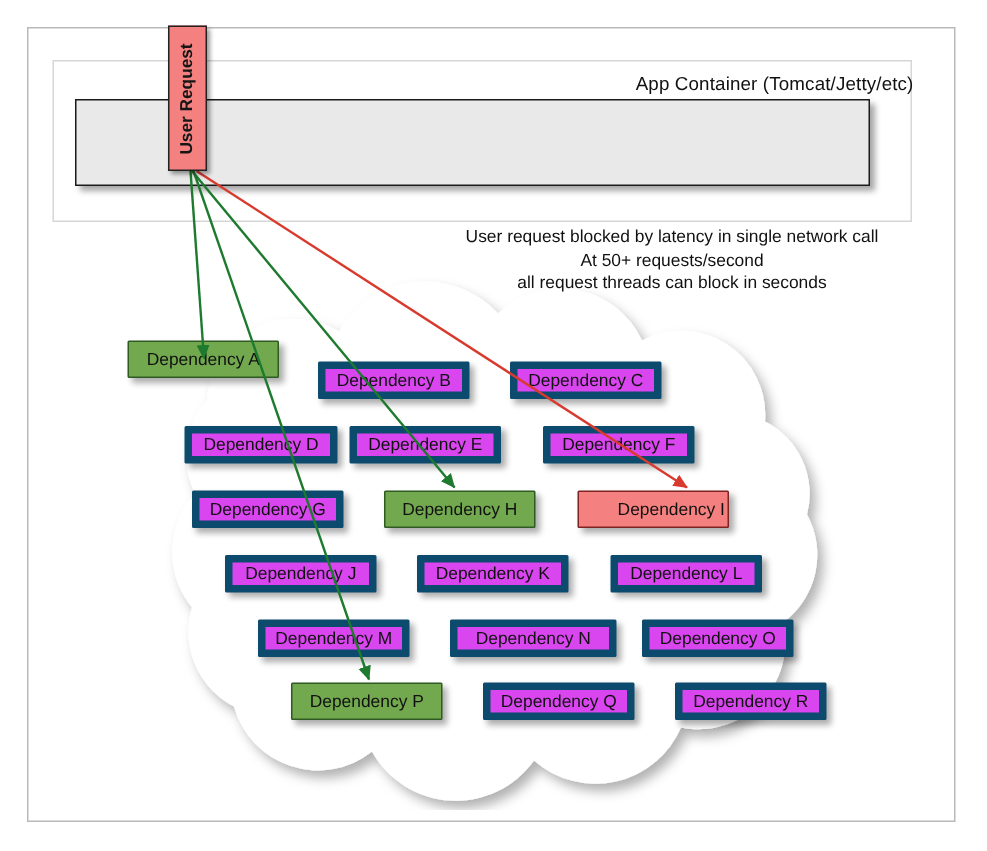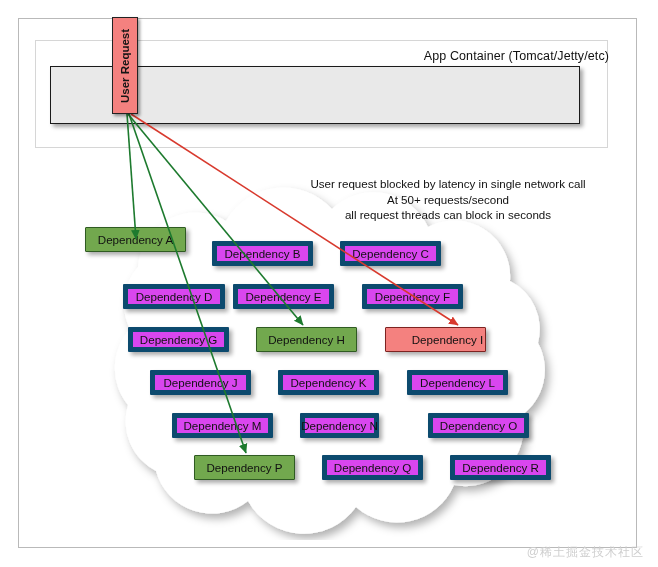--- a/index.html
+++ b/index.html
@@ -26,21 +26,21 @@
   #user-request{position:absolute;left:112px;top:17px;width:26px;height:97px;
                 background:#f4817f;border:1.5px solid #222;box-sizing:border-box;
                 box-shadow:2px 2px 3px rgba(0,0,0,.4);z-index:40;}
   #user-request-label{position:absolute;left:50%;top:50%;
                       transform:translate(-50%,-50%) rotate(-90deg);
                       white-space:nowrap;font-size:11.5px;font-weight:bold;color:#151515;}
 
   
   #caption{position:absolute;left:288px;top:150px;width:320px;text-align:center;
            font-size:11.6px;line-height:15.5px;color:#111;z-index:25;}
-  #caption .l1{display:block;margin-top:26px;}
+  #caption .l1{display:block;}
   #caption .l2{display:block;}
   #caption .l3{display:block;}
 
   
   #cloud-wrap{position:absolute;left:20px;top:175px;width:620px;height:365px;z-index:5;}
 
   
   #arrows{position:absolute;left:0;top:0;width:658px;height:567px;z-index:30;pointer-events:none;}
 
   
@@ -152,35 +152,34 @@
       </div>
       <div class="dep-box" style="left: 278px; top: 370px; width: 101px;">
         <span>Dependency K</span>
       </div>
       <div class="dep-box" style="left: 407px; top: 370px; width: 101px;">
         <span>Dependency L</span>
       </div>
       <div class="dep-box" style="left: 172px; top: 413px; width: 101px;">
         <span>Dependency M</span>
       </div>
-      <div class="dep-box" style="left: 300px; top: 413px; width: 79px;">
+      <div class="dep-box" style="left: 300px; top: 413px; width: 111px;">
         <span>Dependency N</span>
       </div>
       <div class="dep-box" style="left: 428px; top: 413px; width: 101px;">
         <span>Dependency O</span>
       </div>
       <div class="dep-box green" style="left: 194px; top: 455px; width: 101px;">
         <span>Dependency P</span>
       </div>
       <div class="dep-box" style="left: 322px; top: 455px; width: 101px;">
         <span>Dependency Q</span>
       </div>
       <div class="dep-box" style="left: 450px; top: 455px; width: 101px;">
         <span>Dependency R</span>
       </div>
     </div>
 
   <div id="user-request">
     <span id="user-request-label">User Request</span>
   </div>
 
-  <div id="watermark">@稀土掘金技术社区</div>
 </div>
 
 </body></html>

